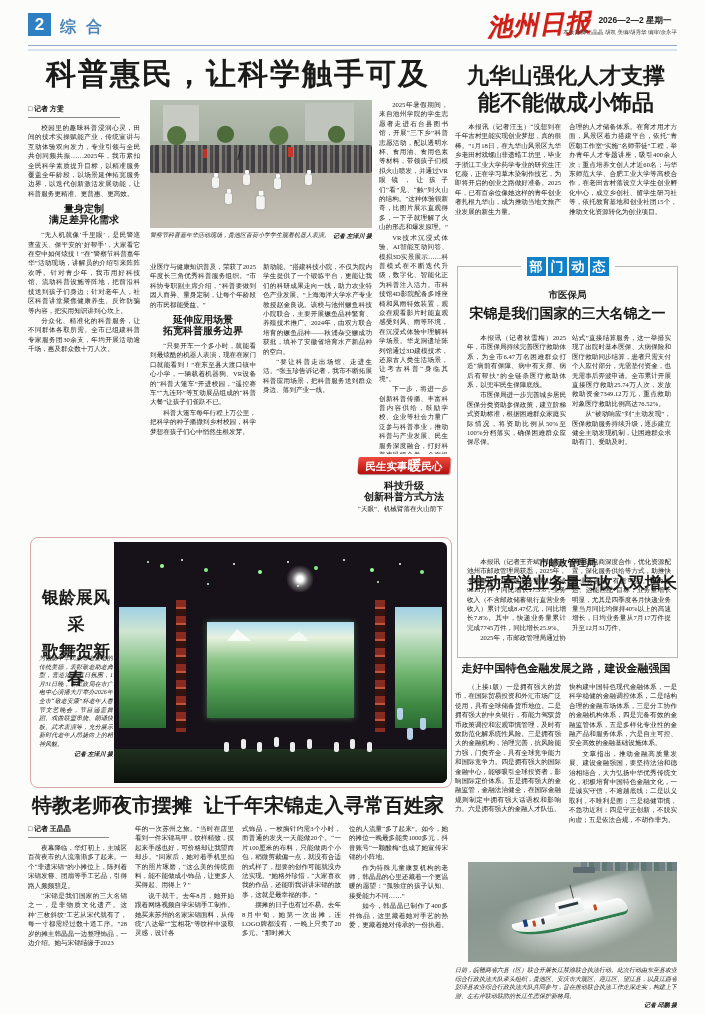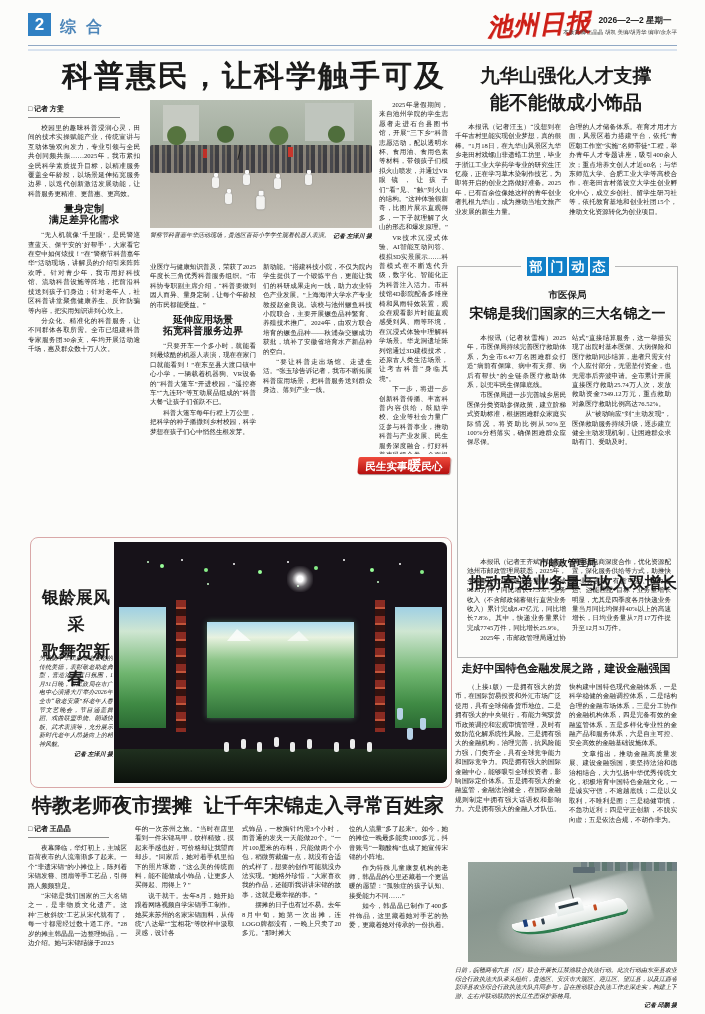--- a/index.html
+++ b/index.html
@@ -56,21 +56,21 @@
 
 <div class="page">
 
   <div class="abs pgnum" style="left:28px;top:13px;">2</div>
   <div class="abs section" style="left:60px;top:17px;">综合</div>
   <div class="abs masthead" style="left:487px;top:8px;">池州日报</div>
   <div class="abs idate" style="left:593px;top:15px;width:84px;text-align:center;">2026—2—2 星期一</div>
   <div class="abs staff" style="left:500px;top:29px;width:177px;text-align:right;">本版责编/伍晶晶 胡凯  美编/胡秀华  编审/余永平</div>
   <div class="abs hrule" style="left:28px;top:45px;width:649px;height:3px;"></div>
 
-  <div class="abs h-main" style="left:44px;top:56px;width:420px;">科普惠民，让科学触手可及</div>
+  <div class="abs h-main" style="left:28px;top:56px;width:420px;font-family:Liberation Mono, monospace;">科普惠民，让科学触手可及</div>
 
   <div class="abs" style="left:28px;top:104px;width:112px;height:426px;">
     <div class="byline">□ 记者 方雯</div>
     <div class="bt" style="height:auto;">
         <p>校园里的趣味科普浸润心灵，田间的技术实操赋能产业，传统宣讲与互动体验双向发力，专业引领与全民共创同频共振……2025年，我市紧扣全民科学素质提升目标，以精准服务覆盖全年龄段，以场景延伸拓宽服务边界，以迭代创新激活发展动能，让科普服务更精准、更普惠、更高效。</p>
       </div>
     <div class="subhead">
       <div>量身定制</div>
         <div>满足差异化需求</div>
     </div>
@@ -123,20 +123,29 @@
     </div>
 
   <div class="abs bt" style="left:379px;top:100px;width:69px;height:354px;">
       <p>2025年暑假期间，来自池州学院的学生志愿者走进石台县图书馆，开展“三下乡”科普志愿活动，配以透明水杯、食用油、食用色素等材料，带领孩子们模拟火山喷发，并通过VR眼镜，让孩子们“看”见、“触”到火山的结构。“这种体验很新奇，比图片展示直观得多，一下子就理解了火山的形态和爆发原理。”</p>
       <p>VR技术沉浸式体验、AI智能互动问答、模拟3D实景展示……科普模式在不断迭代升级，数字化、智能化正为科普注入活力。市科技馆4D影院配备多维座椅和风雨特效装置，观众在观看影片时能直观感受到风、雨等环境，在沉浸式体验中理解科学场景。华龙洞遗址陈列馆通过3D建模技术，还原古人类生活场景，让考古科普“身临其境”。</p>
       <p>下一步，将进一步创新科普传播、丰富科普内容供给，鼓励学校、企业等社会力量广泛参与科普事业，推动科普与产业发展、民生服务深度融合，打好科普惠民组合拳，全面提升科普质效。</p>
     </div>
 
   <div class="abs ribbon" style="left:358px;top:457px;width:92px;height:17px;">
     <span>民生实事</span><span class="big">暖</span><span>民心</span>
+  </div>
+  <div class="abs" style="left:358px;top:479px;width:92px;">
+    <div class="subhead" style="margin:2px 0;">
+      <div>科技升级</div>
+        <div>创新科普方式方法</div>
+    </div>
+    <div class="bt nf" style="height:20px;">
+        <p>“天眼”、机械臂落在火山前下</p>
+      </div>
   </div>
 
   <div class="abs boxed" style="left:30px;top:537px;width:420px;height:249px;">
     <div class="abs h-big" style="left:8px;top:46px;width:74px;font-size:17px;line-height:27px;">
       <div>银龄展风采</div>
         <div>歌舞贺新春</div>
     </div>
     <div class="abs cap" style="left:8px;top:116px;width:74px;">
       <span>为弘扬中华民族尊老爱老的传统美德，表彰敬老助老典型，营造浓厚节日氛围，1月31日晚，市民政局在市广电中心演播大厅举办2026年全市“敬老安康”杯老年人春节文艺晚会，节目涵盖舞蹈、戏曲联盟串烧、朗诵快板、武术表演等，充分展示新时代老年人昂扬向上的精神风貌。</span>
       <div class="credit">记者 左泽川 摄</div>
@@ -188,21 +197,21 @@
       <p>位的人流量“多了起来”。如今，她的摊位一晚最多能卖1000多元，抖音账号“一颗酸梅”也成了她宣传宋锦的小阵地。</p>
       <p>作为特殊儿童康复机构的老师，韩晶晶的心里还藏着一个更温暖的愿望：“孤独症的孩子认知、接受能力不同……”</p>
       <p>如今，韩晶晶已制作了400多件饰品，这里藏着她对手艺的热爱，更藏着她对传承的一份执着。</p>
     </div>
   <div class="abs fdz" style="left:344px;top:1028px;">
     <span class="b1">奋斗者</span>
     <span class="o2">之</span>
     <span class="b3">歌</span>
   </div>
 
-  <div class="abs h-big" style="left:455px;top:62px;width:222px;font-size:19px;line-height:27px;">
+  <div class="abs h-big" style="left:455px;top:62px;width:222px;font-size:22px;line-height:27px;">
     <div>九华山强化人才支撑</div>
       <div>能不能做成小饰品</div>
   </div>
   <div class="abs bt" style="left:455px;top:122px;width:106px;height:132px;">
       <p>本报讯（记者汪玉）“没想到在千年古村里能实现创业梦想，真的很棒。”1月18日，在九华山风景区九华乡老田村戏螺山非遗蜡工坊里，毕业于浙江工业大学药学专业的研究生汪忆薇，正在学习草木染制作技艺，为即将开启的创业之路做好准备。2025年，已有百余位像她这样的青年创业者扎根九华山，成为推动当地文旅产业发展的新生力量。</p>
     </div>
   <div class="abs bt nf" style="left:569px;top:122px;width:108px;height:132px;">
       <p>合理的人才储备体系。在育才用才方面，风景区着力搭建平台，依托“青匠朝工作室”实施“名师带徒”工程，举办青年人才专题讲座，吸引400余人次；重点培养文创人才近60名；与华东师范大学、合肥工业大学等高校合作，在老田古村落设立大学生创业孵化中心，成立乡创社、留学生研习社等，依托教育基地和创业社团15个，推动文化资源转化为创业项目。</p>
     </div>
 

